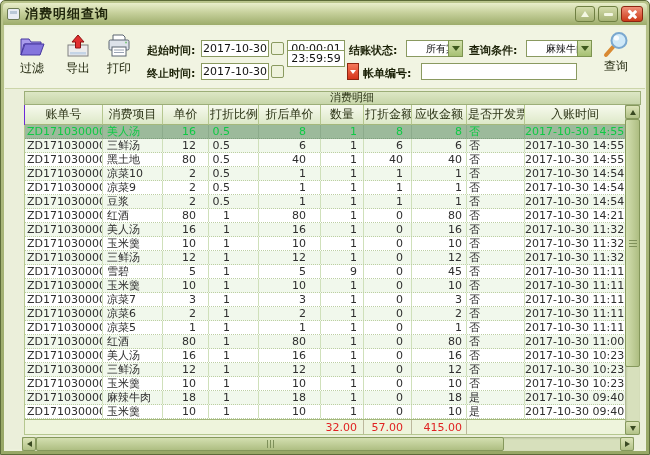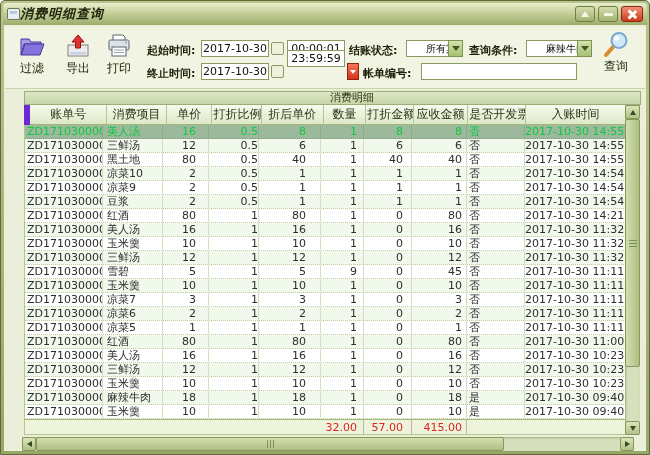--- a/index.html
+++ b/index.html
@@ -11,21 +11,21 @@
     border:1px solid #5c6b38;border-radius:5px 5px 0 0;
   }
   
   .titlebar{
     position:absolute;left:2px;top:2px;right:2px;height:22px;
     display:flex;align-items:center;padding:0 4px;border-radius:4px 4px 0 0;
     background:linear-gradient(180deg,#e9eecb 0%,#c6d09b 45%,#9dac6b 100%);
   }
   .win-icon{width:13px;height:12px;background:#e9edf4;border:1px solid #6c7a55;border-radius:2px;position:relative;}
   .win-icon::after{content:"";position:absolute;left:2px;top:2px;right:2px;height:3px;background:#b9c8d8;}
-  .win-title{font-size:13px;font-weight:bold;color:#20260c;letter-spacing:1px;font-style:italic;}
+  .win-title{font-size:13px;font-weight:bold;color:#20260c;margin-left:5px;letter-spacing:1px;}
   .winbtns{margin-left:auto;display:flex;gap:3px;}
   .wbtn{width:20px;height:16px;border:1px solid #6f7f42;border-radius:3px;
         background:linear-gradient(#d4dcab,#a5b274);display:flex;align-items:center;justify-content:center;}
   .wbtn.close{width:22px;background:linear-gradient(#f0917a,#cc3a18);border-color:#8d2410;}
   .tri-up-light{width:0;height:0;border-left:4px solid transparent;border-right:4px solid transparent;border-bottom:6px solid #f4f7e2;}
   .dash-light{width:9px;height:3px;background:#f4f7e2;border-radius:1px;}
   .x-glyph{position:relative;width:11px;height:11px;}
   .x-glyph::before,.x-glyph::after{content:"";position:absolute;left:4.5px;top:0;width:2.5px;height:11px;background:#fff;border-radius:1px;}
   .x-glyph::before{transform:rotate(45deg);}
   .x-glyph::after{transform:rotate(-45deg);}
@@ -48,35 +48,35 @@
           font-size:10px;color:#101010;display:flex;align-items:center;padding-left:19px;white-space:nowrap;overflow:hidden;}
   .ddbtn{width:15px;height:17px;background:linear-gradient(#d4e2ad,#a6c073);border:1px solid #7d9450;
          display:flex;align-items:center;justify-content:center;}
   .tri-dn-green{width:0;height:0;border-left:4px solid transparent;border-right:4px solid transparent;border-top:5px solid #3e5a1e;}
   .billinput{position:absolute;height:17px;background:#fff;border:1px solid #8a9a60;font-size:11px;padding-left:3px;}
   
   .tablearea{position:absolute;left:1px;top:64px;right:1px;bottom:2px;background:#ebefda;}
   .grid{position:absolute;left:19px;top:2px;width:617px;}
   .group-header{width:617px;height:14px;background:linear-gradient(#dde7c5,#c7d5a9);
       border:1px solid #9cae78;font-size:11px;line-height:12px;text-align:center;color:#2c3416;padding-left:39px;}
-  .headrow{display:flex;width:602px;border-left:6px solid #6d28d9;}
+  .headrow{display:flex;width:602px;border-left:1px solid #6d28d9;}
   .headrow .tcell{height:20px;line-height:19px;background:linear-gradient(#f7faee,#dde8c8);
       border-right:1px solid #b5c78f;border-bottom:1px solid #a4b87c;
       text-align:center;padding:0 1px;font-size:12px;color:#2c3416;}
   .tbody{width:602px;background:#fff;border-left:1px solid #b5c78f;}
   .trow{display:flex;height:14px;border-bottom:1px dotted #bccfa2;background:#fff;}
   .trow.alt{background:#f1f8ec;}
   .trow.sel{background:#9cba9b;border-bottom:1px dotted #7fa07e;}
   .trow.sel .tcell{color:#0ec944;border-right-color:#8cab8b;}
   .tcell{height:100%;border-right:1px solid #cfe0ba;overflow:hidden;white-space:nowrap;
          font-size:11px;line-height:13px;color:#2e2e2e;}
   .c0{width:78px;text-align:left;padding-left:2px;}
   .c1{width:60px;text-align:left;padding-left:4px;}
   .c2{width:46px;text-align:right;padding-right:12px;}
-  .c3{width:50px;text-align:right;padding-right:0;}
+  .c3{width:50px;text-align:right;padding-right:28px;}
   .c4{width:62px;text-align:right;padding-right:14px;}
   .c5{width:43px;text-align:right;padding-right:6px;}
   .c6{width:48px;text-align:right;padding-right:8px;}
   .c7{width:55px;text-align:right;padding-right:4px;}
   .c8{width:58px;text-align:left;padding-left:2px;}
   .c9{width:101px;text-align:right;padding-right:1px;}
   .totrow{display:flex;width:602px;height:16px;background:#eef4dc;border-top:1px solid #a4b87c;
           border-left:1px solid #b5c78f;border-bottom:1px solid #b5c78f;}
   .totrow .tcell{border-right:none;color:#e02222;font-size:11px;line-height:15px;}
   .totrow .tcell.has-val{border-right:1px solid #bcb89c;}

